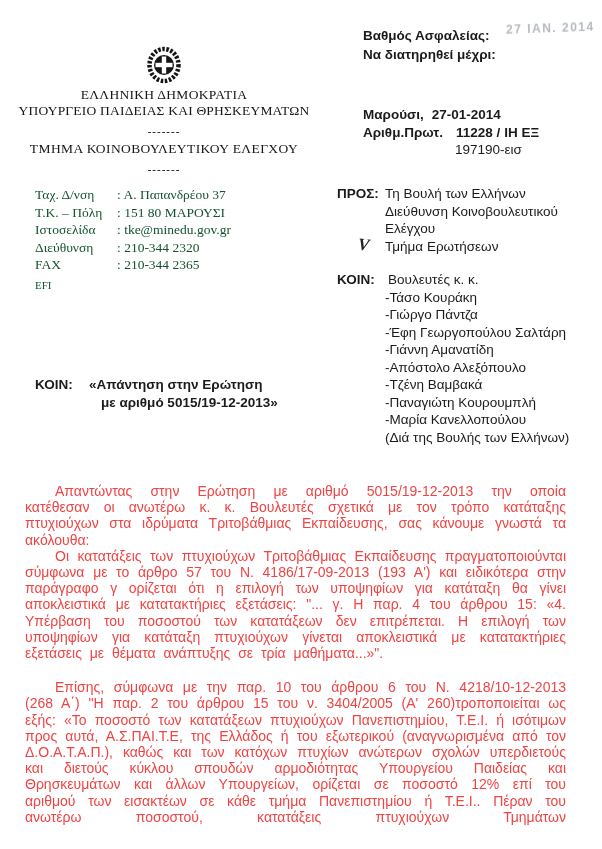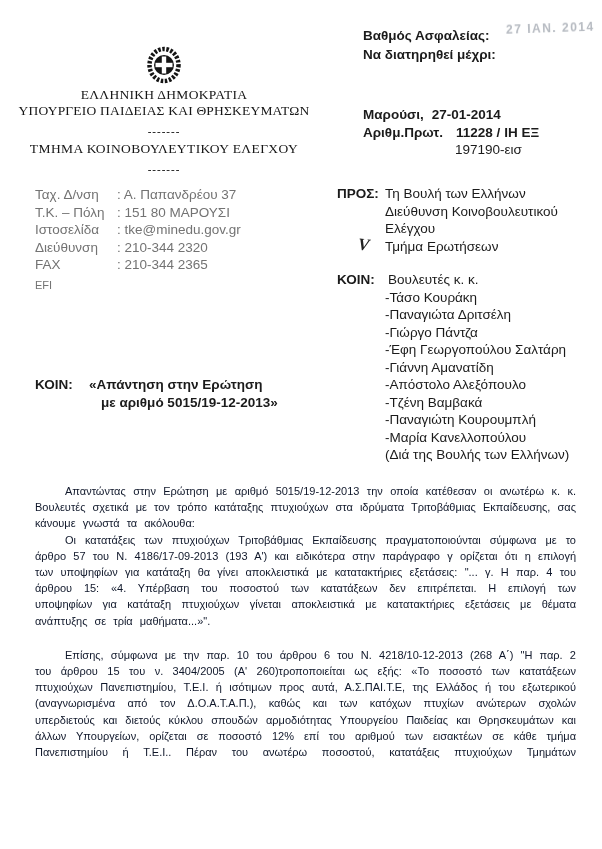--- a/index.html
+++ b/index.html
@@ -47,22 +47,22 @@
   
   .protocol { position:absolute; left:363px; top:106px; font-size:13.5px; line-height:17.5px; }
   .protocol .r1, .protocol .r2 { font-weight:700; white-space:nowrap; }
   .protocol .r1 .v { margin-left:8px; }
   .protocol .r2 .v { margin-left:13px; }
   .protocol .r3 { margin-left:92px; font-weight:400; }
 
   
   .contact {
     position:absolute; left:35px; top:186px;
-    font-family:Liberation Sans, sans-serif;
-    font-size:13.5px; line-height:17.6px; color:#737373;
+    font-family:Liberation Serif, serif;
+    font-size:13.5px; line-height:17.6px; color:#14532d;
   }
   .crow { display:flex; }
   .clabel { width:82px; flex:none; }
   .initials { font-size:11px; margin-top:3px; }
 
   
   .addr-block { position:absolute; display:flex; font-size:13.5px; line-height:17.5px; }
   .pros { left:337px; top:185px; }
   .koin { left:337px; top:271px; }
   .blabel { font-weight:700; width:48px; flex:none; }
@@ -79,25 +79,25 @@
   
   .thema {
     position:absolute; left:35px; top:376px;
     display:flex; font-size:13.5px; line-height:18px; font-weight:700;
   }
   .thema .blabel { width:54px; }
   .thema .l2 { padding-left:12px; }
 
   
   .body-text {
-    position:absolute; left:35px; top:483px; width:541px;
-    font-size:11px; line-height:16.2px;
+    position:absolute; left:25px; top:483px; width:541px;
+    font-size:14px; line-height:16.2px;
     text-align:justify;
     word-spacing:4px;
-    color:#0f172a;
+    color:#ef4444;
   }
   .body-text p { margin:0; text-indent:30px; }
   .body-text p.p3 { margin-top:18px; text-align-last:justify; }
 </style>
 </head>
 <body>
 
 <div class="page">
 
   <div class="stamp">27 ΙΑΝ. 2014</div>
@@ -166,21 +166,20 @@
         <span>Τμήμα Ερωτήσεων</span>
       </div>
     </div>
   </div>
 
   <div class="addr-block koin">
     <span class="blabel">ΚΟΙΝ:</span>
     <div class="bcontent">
       <div class="koin-head">Βουλευτές κ. κ.</div>
       <div>-Τάσο Κουράκη</div>
-      <div>-Παναγιώτα Δριτσέλη</div>
       <div>-Γιώργο Πάντζα</div>
       <div>-Έφη Γεωργοπούλου Σαλτάρη</div>
       <div>-Γιάννη Αμανατίδη</div>
       <div>-Απόστολο Αλεξόπουλο</div>
       <div>-Τζένη Βαμβακά</div>
       <div>-Παναγιώτη Κουρουμπλή</div>
       <div>-Μαρία Κανελλοπούλου</div>
       <div>(Διά της Βουλής των Ελλήνων)</div>
     </div>
   </div>

